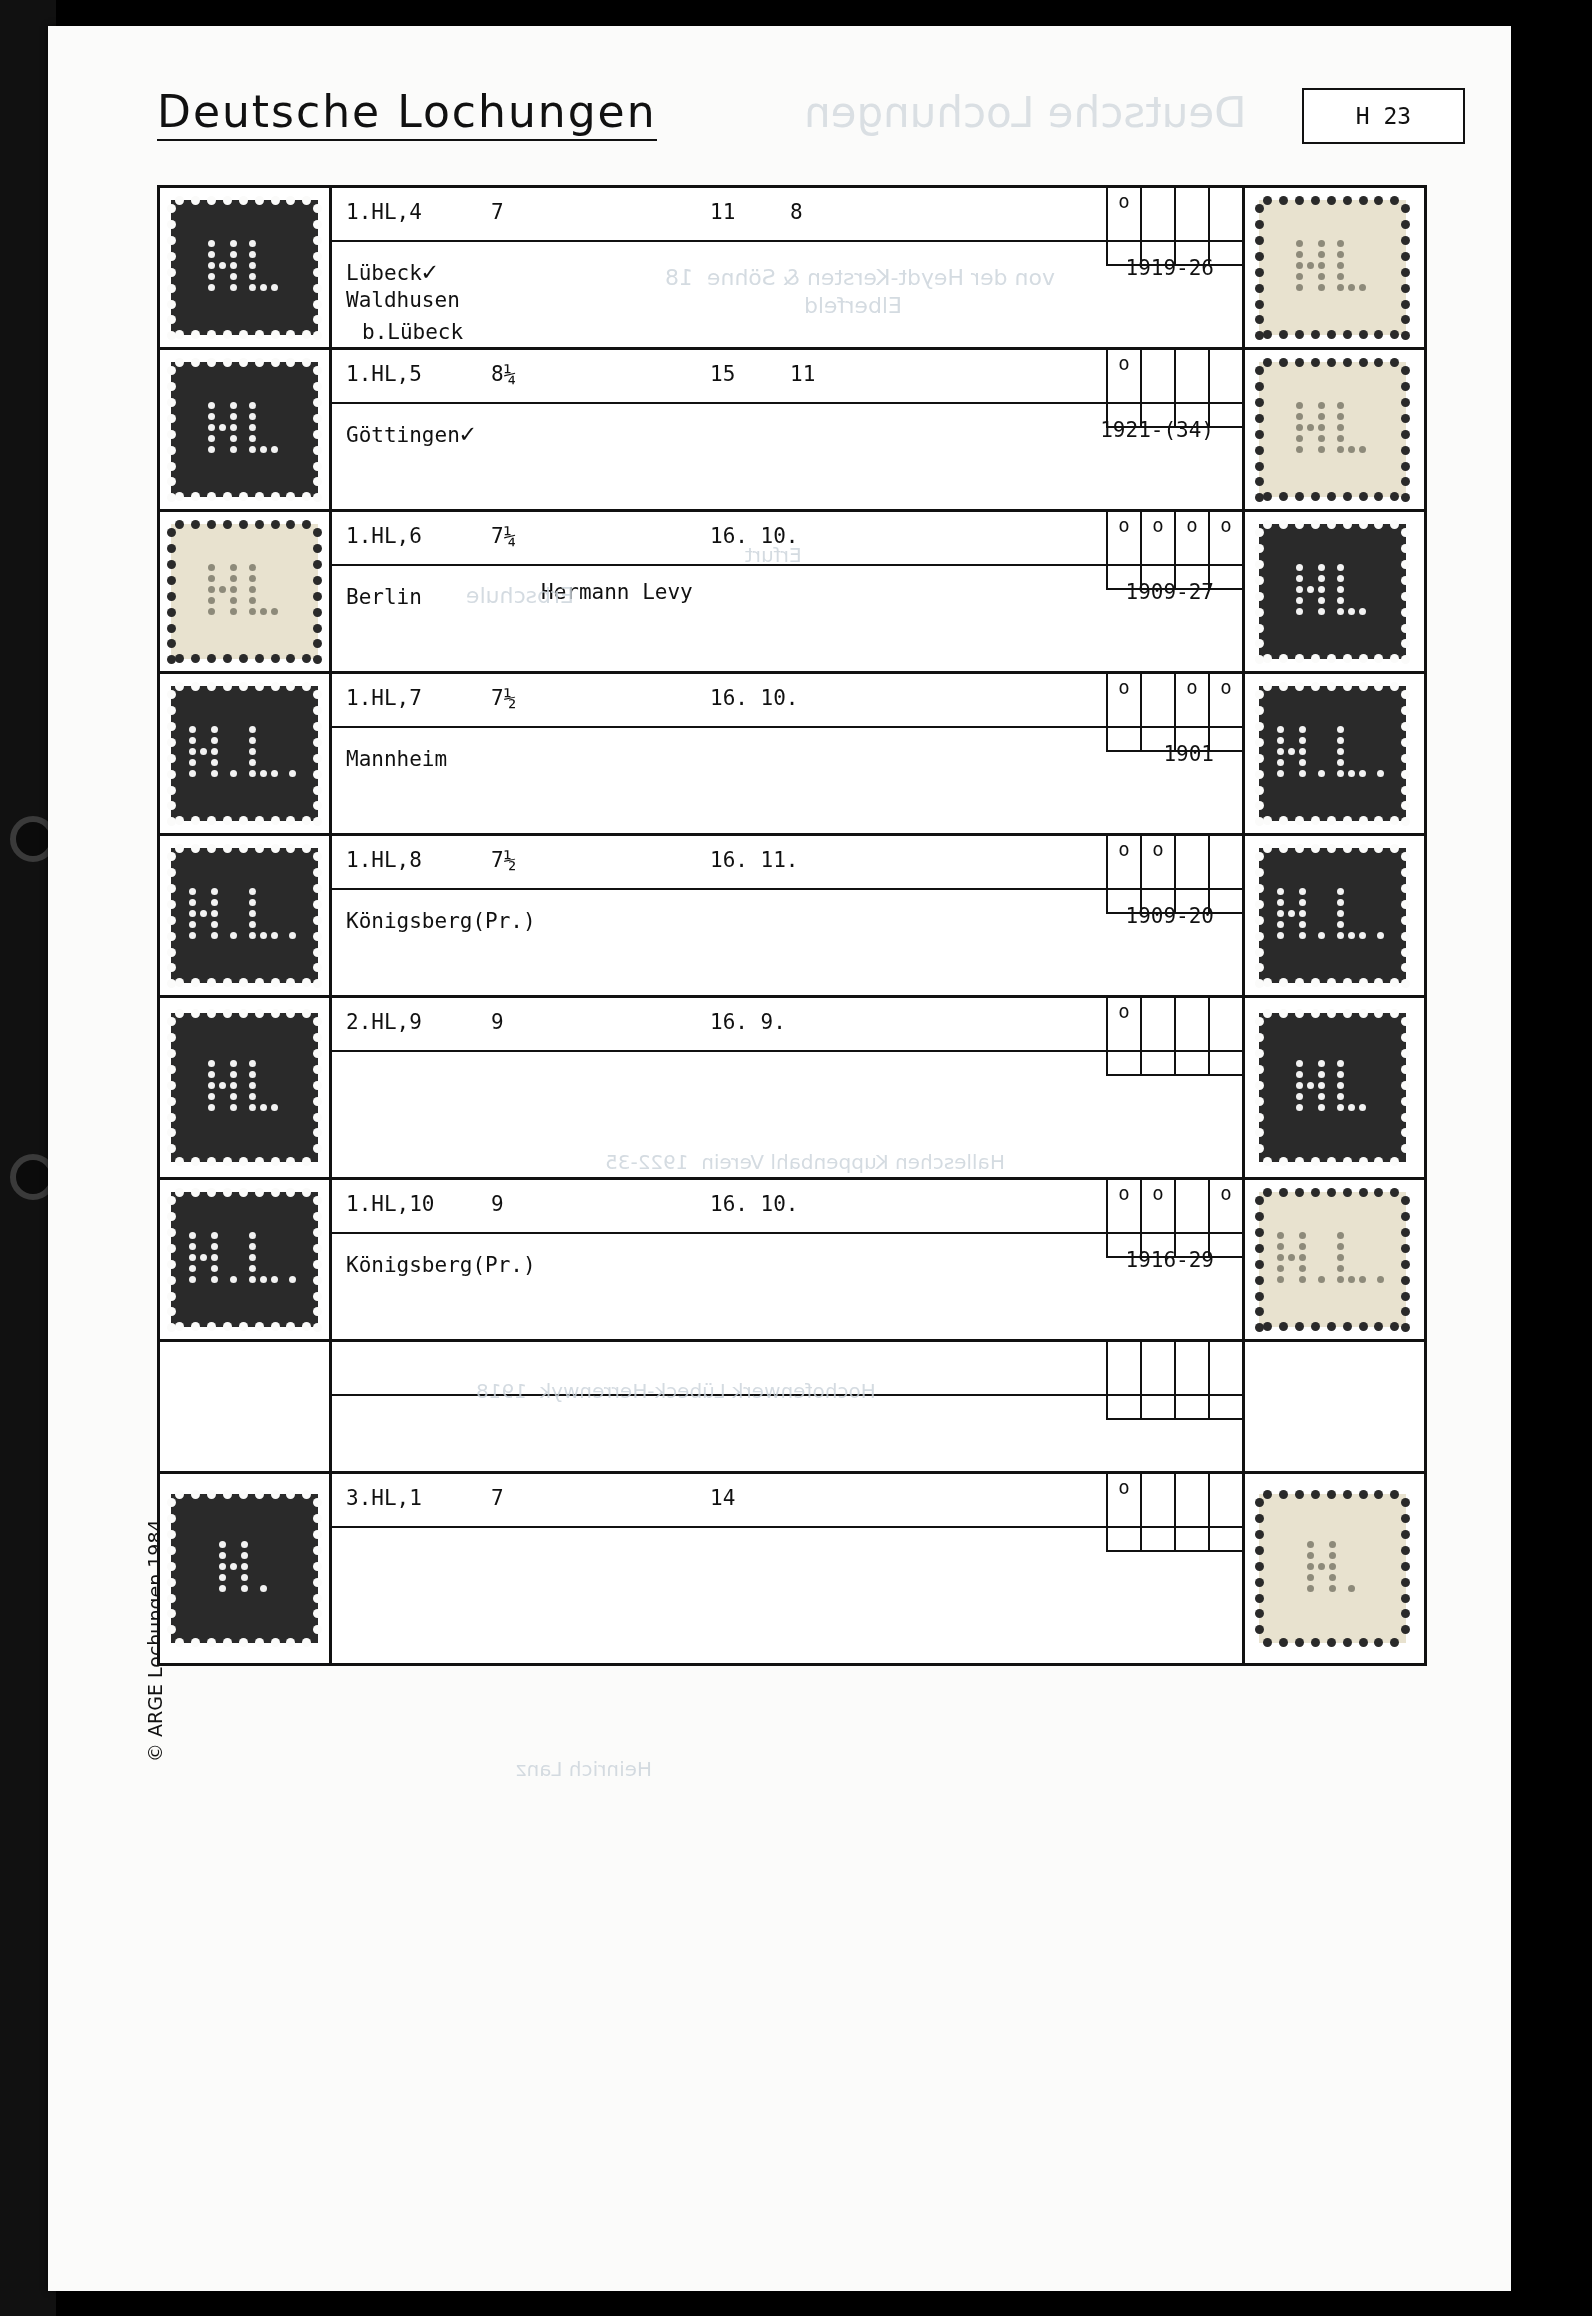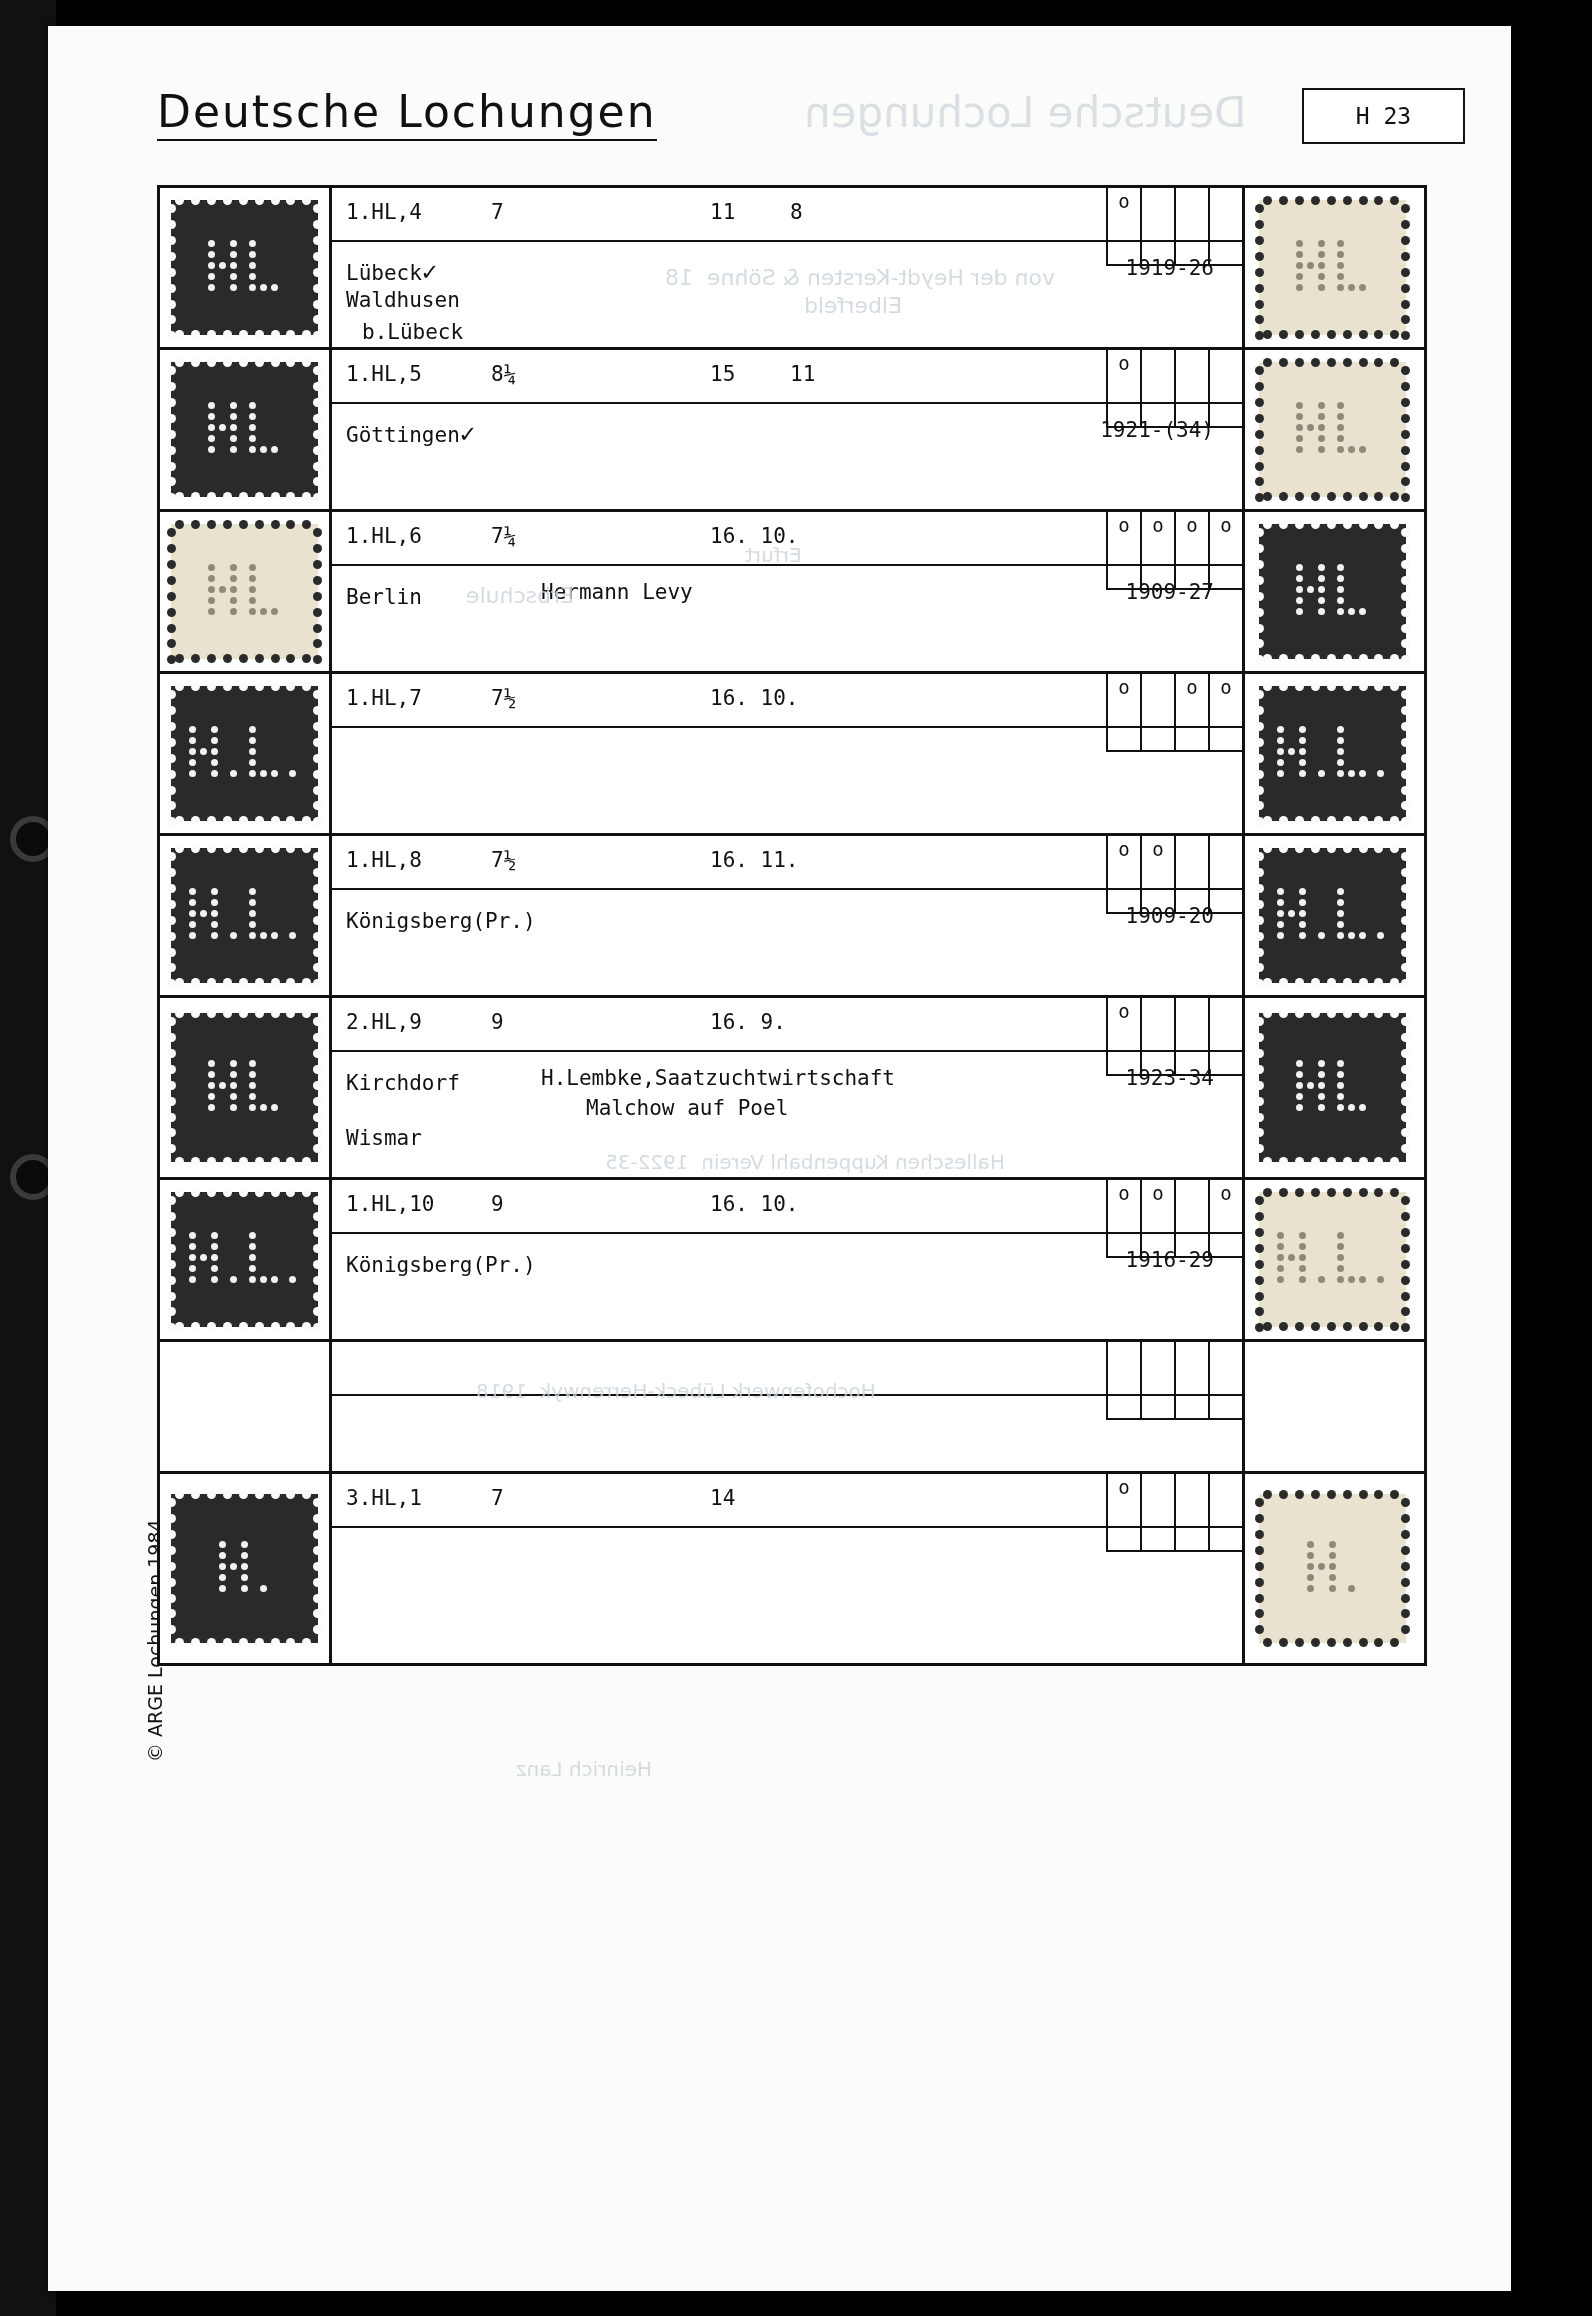--- a/index.html
+++ b/index.html
@@ -569,20 +569,24 @@
             <span class="t" style="left:159px;top:12px">7½</span>
             <span class="t" style="left:378px;top:12px">16. 10.</span>
             <span class="t" style="left:458px;top:12px"></span>
             <div class="grid">
               <div class="gcell">o</div>
               <div class="gcell"></div>
               <div class="gcell">o</div>
               <div class="gcell">o</div>
             </div>
           </div>
+          <div class="subbot" style="height:105px">
+            <span class="t" style="left:14px;top:14px">Mannheim<span style="font-size:26px"></span></span>
+            <span class="t" style="right:28px;top:14px">1901</span>
+          </div>
           <div class="grid2">
             <div class="gcell2"></div>
             <div class="gcell2"></div>
             <div class="gcell2"></div>
             <div class="gcell2"></div>
           </div>
         </div>
         <div class="cellR">
           <div style="position: absolute; left: 14px; top: 12px; width: 147px; height: 135px;">
             <div class="stamp" style="left: 0px; top: 0px; width: 147px; height: 135px;">
@@ -863,27 +867,20 @@
             <span class="t" style="left:159px;top:12px">9</span>
             <span class="t" style="left:378px;top:12px">16. 9.</span>
             <span class="t" style="left:458px;top:12px"></span>
             <div class="grid">
               <div class="gcell">o</div>
               <div class="gcell"></div>
               <div class="gcell"></div>
               <div class="gcell"></div>
             </div>
           </div>
-          <div class="subbot" style="height:125px">
-            <span class="t" style="left:14px;top:14px">Kirchdorf<span style="font-size:26px"></span></span>
-            <span class="t" style="left:14px;top:74px">Wismar</span>
-            <span class="t" style="left:209px;top:14px">H.Lembke,Saatzuchtwirtschaft</span>
-            <span class="t" style="left:254px;top:44px">Malchow auf Poel</span>
-            <span class="t" style="right:28px;top:14px">1923-34</span>
-          </div>
           <div class="grid2">
             <div class="gcell2"></div>
             <div class="gcell2"></div>
             <div class="gcell2"></div>
             <div class="gcell2"></div>
           </div>
         </div>
         <div class="cellR">
           <div style="position: absolute; left: 14px; top: 15px; width: 147px; height: 149px;">
             <div class="stamp" style="left: 0px; top: 0px; width: 147px; height: 149px;">

